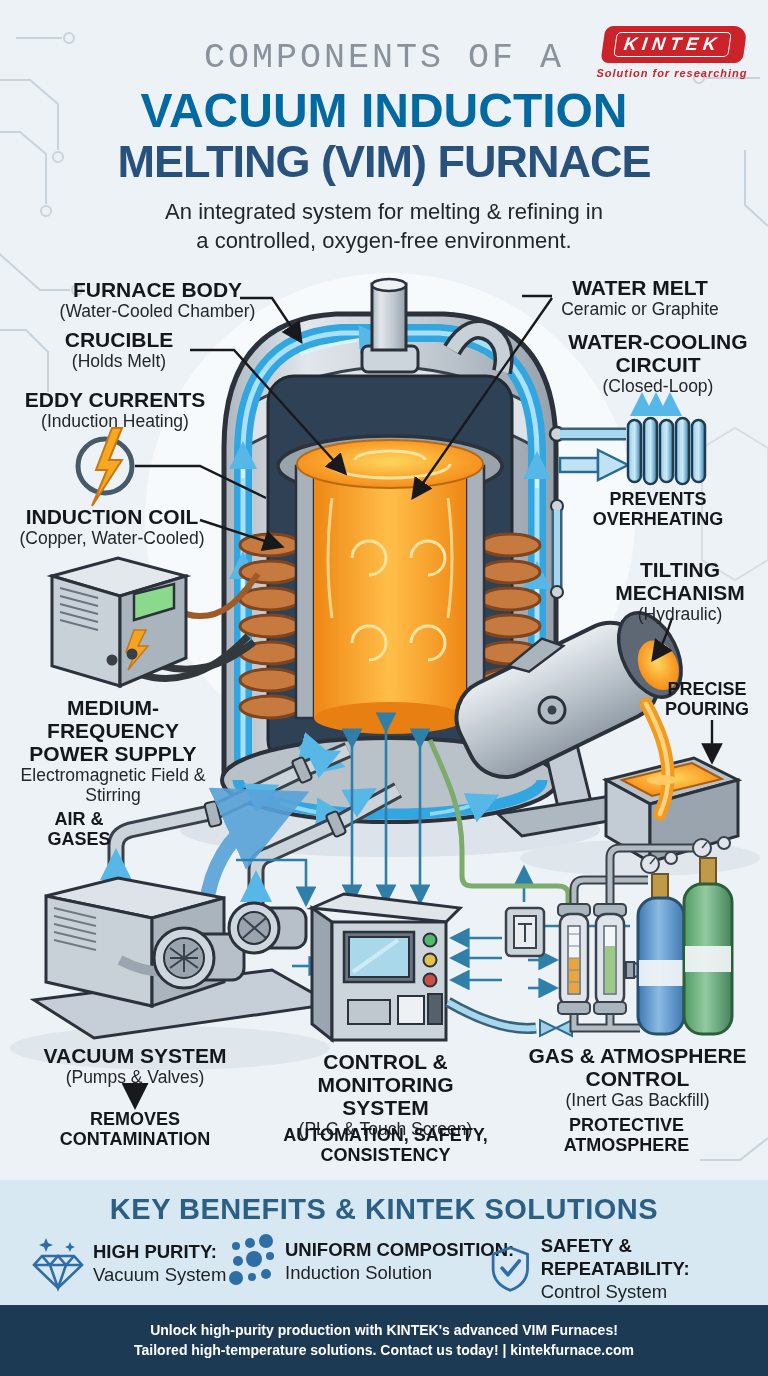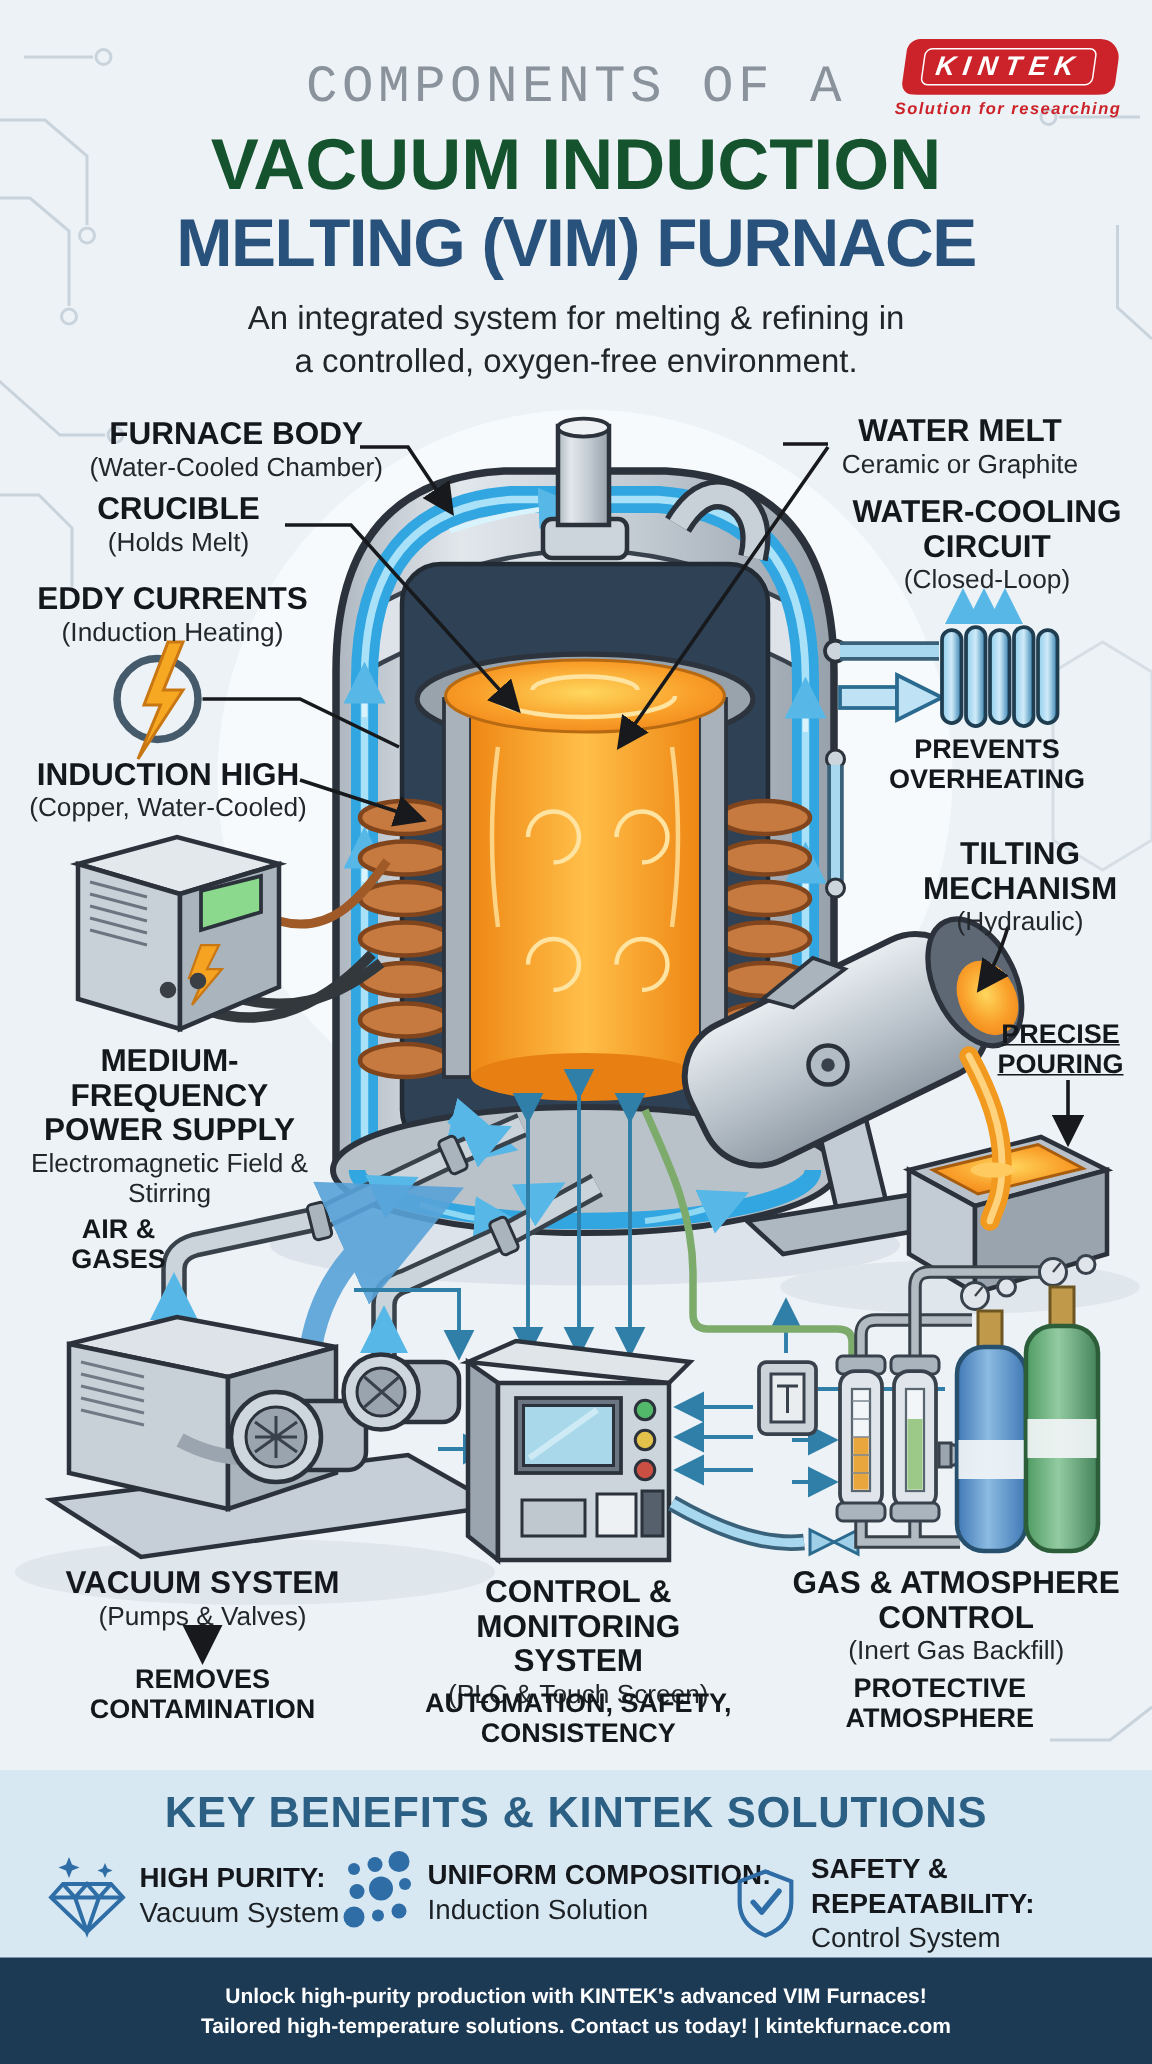--- a/index.html
+++ b/index.html
@@ -2,21 +2,21 @@
 <html><head>
 <meta charset="utf-8">
 <style>
   html,body{margin:0;padding:0;background:#9aa4ad;}
   .canvas{position:relative;width:768px;height:1376px;margin:0 auto;background:#edf2f6;
     font-family:"Liberation Sans",sans-serif;overflow:hidden;}
   .traces{position:absolute;left:0;top:0;z-index:0;}
   
   .header{position:absolute;left:0;top:0;width:768px;z-index:2;text-align:center;}
   .eyebrow{margin-top:38px;font-size:35px;font-weight:500;letter-spacing:3px;color:#8a929b;font-family:Liberation Mono, monospace;}
-  .title1{margin-top:8px;font-size:48px;font-weight:bold;letter-spacing:0px;color:#14532d;line-height:1.05;}
+  .title1{margin-top:8px;font-size:48px;font-weight:bold;letter-spacing:0px;color:#0369a1;line-height:1.05;}
   .title2{font-size:45px;font-weight:bold;letter-spacing:-1px;color:#28527b;line-height:1.15;}
   .subtitle{margin-top:10px;font-size:22px;color:#22262b;line-height:1.3;}
   .logo{position:absolute;right:16px;top:26px;width:160px;text-align:center;z-index:3;}
   .logo-box{display:inline-block;background:#cc2229;border:2px solid #cc2229;border-radius:8px 14px 8px 8px;
     padding:4px 10px;transform:skewX(-8deg);box-shadow:3px 0 0 #cc2229;}
   .logo-box .inner{border:1.5px solid #ffffff;border-radius:5px;padding:1px 8px;}
   .logo-text{color:#ffffff;font-weight:bold;font-style:italic;font-size:18px;letter-spacing:5px;}
   .logo-tag{margin-top:4px;color:#cc2229;font-weight:bold;font-style:italic;font-size:11px;letter-spacing:1px;}
   
   .diagram{position:absolute;left:0;top:258px;width:768px;height:922px;z-index:1;}
@@ -407,21 +407,21 @@
     </div>
     <div class="lbl" style="left:39px;top:70px;width:160px;">
       <span class="t">CRUCIBLE</span>
       <span class="s">(Holds Melt)</span>
     </div>
     <div class="lbl" style="left:20px;top:130px;width:190px;">
       <span class="t">EDDY CURRENTS</span>
       <span class="s">(Induction Heating)</span>
     </div>
     <div class="lbl" style="left:12px;top:247px;width:200px;">
-      <span class="t">INDUCTION HIGH</span>
+      <span class="t">INDUCTION COIL</span>
       <span class="s">(Copper, Water-Cooled)</span>
     </div>
     <div class="lbl" style="left:8px;top:438px;width:210px;">
       <span class="t">MEDIUM-FREQUENCY POWER SUPPLY</span>
       <span class="s">Electromagnetic Field &amp; Stirring</span>
     </div>
     <div class="lbl small" style="left:34px;top:552px;width:90px;">
       <span class="t">AIR &amp; GASES</span>
     </div>
     <div class="lbl" style="left:545px;top:18px;width:190px;">
@@ -432,21 +432,21 @@
       <span class="t">WATER-COOLING CIRCUIT</span>
       <span class="s">(Closed-Loop)</span>
     </div>
     <div class="lbl small" style="left:588px;top:232px;width:140px;">
       <span class="t">PREVENTS OVERHEATING</span>
     </div>
     <div class="lbl" style="left:600px;top:300px;width:160px;">
       <span class="t">TILTING MECHANISM</span>
       <span class="s">(Hydraulic)</span>
     </div>
-    <div class="lbl small" style="left:652px;top:422px;width:110px;text-decoration:underline;">
+    <div class="lbl small" style="left:652px;top:422px;width:110px;">
       <span class="t">PRECISE POURING</span>
     </div>
     <div class="lbl" style="left:30px;top:786px;width:210px;">
       <span class="t">VACUUM SYSTEM</span>
       <span class="s">(Pumps &amp; Valves)</span>
     </div>
     <div class="lbl small" style="left:30px;top:852px;width:210px;">
       <span class="n">REMOVES CONTAMINATION</span>
     </div>
     <div class="lbl" style="left:278px;top:792px;width:215px;">

